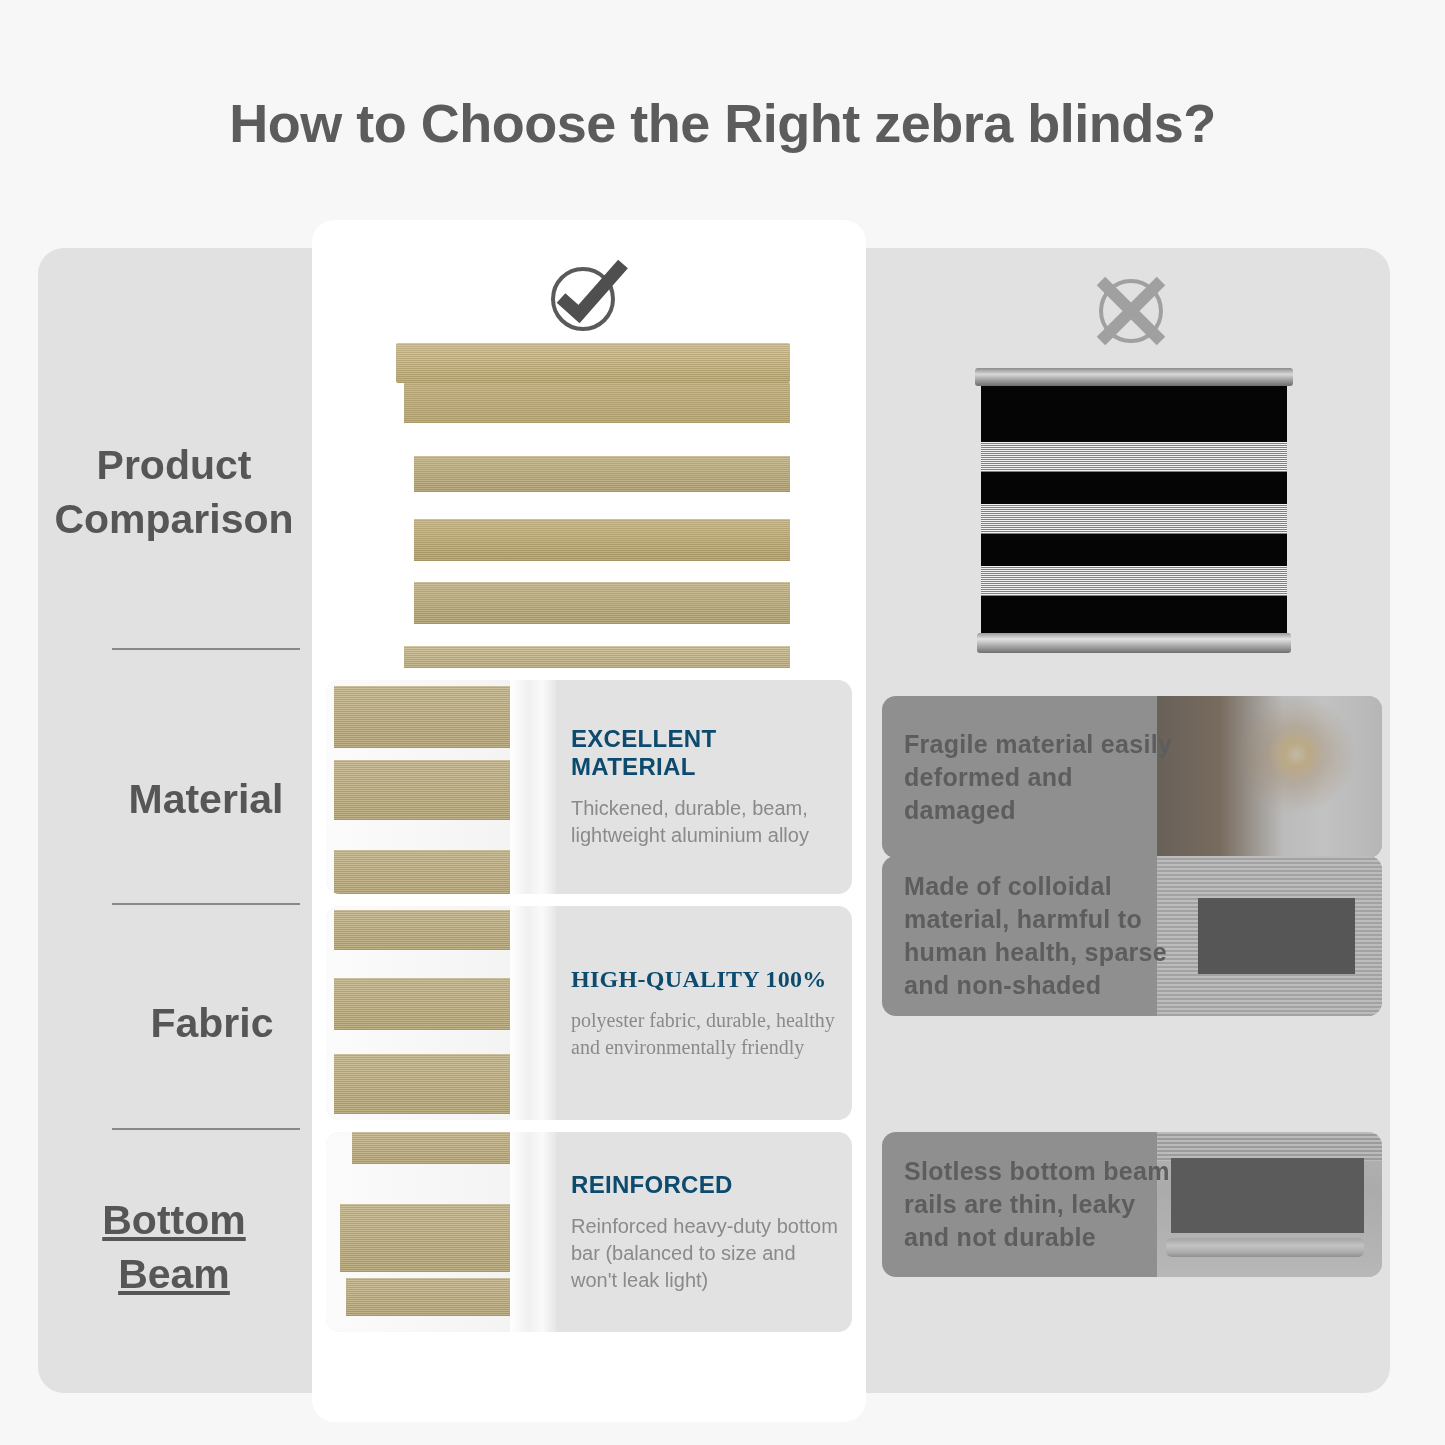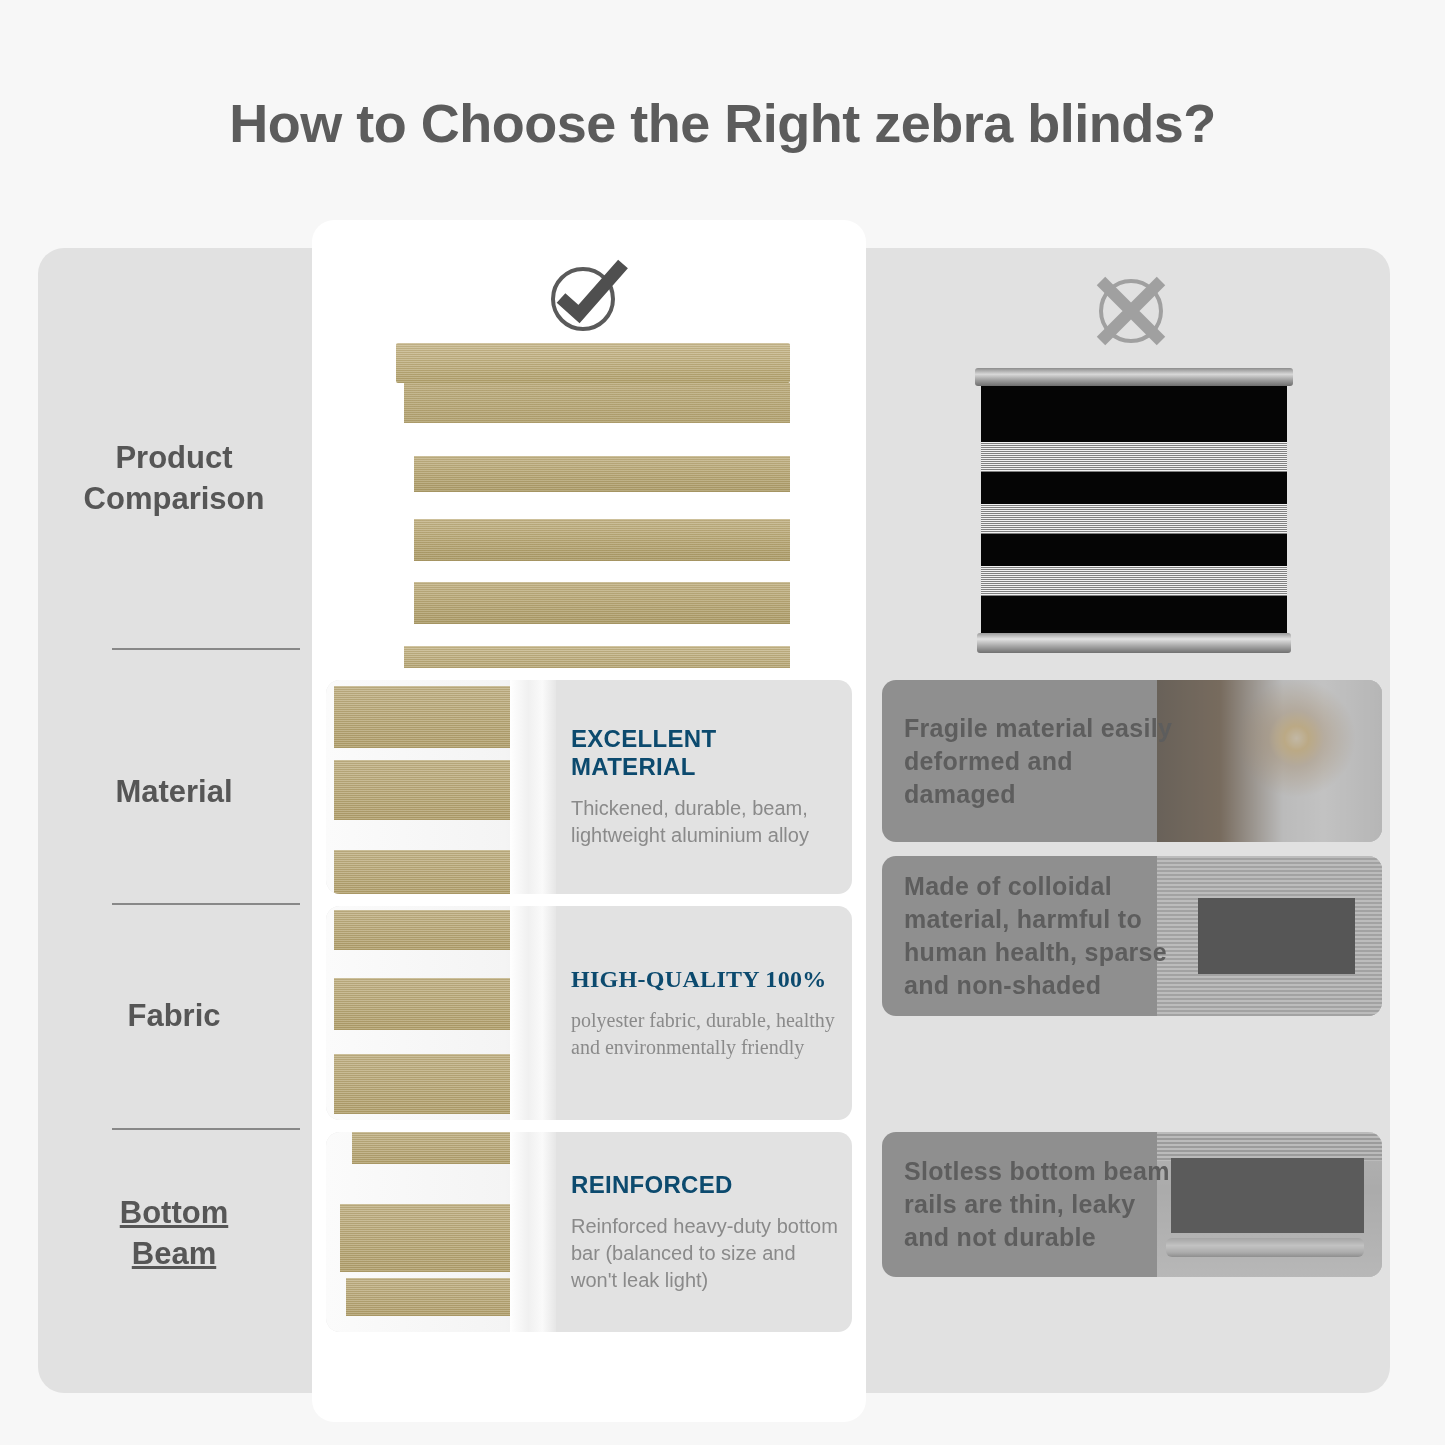--- a/index.html
+++ b/index.html
@@ -45,21 +45,21 @@
     width: 272px;
     height: 1145px;
   }
   .row-label {
     position: absolute;
     left: 0;
     width: 272px;
     text-align: center;
     color: #565656;
     font-weight: bold;
-    font-size: 31px;
+    font-size: 41px;
     line-height: 1.32;
   }
   .row-divider {
     position: absolute;
     left: 74px;
     width: 188px;
     height: 2px;
     background: #888888;
   }
 
@@ -306,26 +306,26 @@
 
 <div id="good-column"></div>
 
 <div id="label-column">
   <div class="row-label" style="top:190px;">
     <div>Product</div>
     <div>Comparison</div>
   </div>
   <div class="row-divider" style="top:400px;"></div>
 
-  <div class="row-label" style="top:524px;">
+  <div class="row-label" style="top:524px;margin-left:32px;">
     <div>Material</div>
   </div>
   <div class="row-divider" style="top:655px;"></div>
 
-  <div class="row-label" style="top:748px;">
+  <div class="row-label" style="top:748px;margin-left:38px;">
     <div>Fabric</div>
   </div>
   <div class="row-divider" style="top:880px;"></div>
 
   <div class="row-label" style="top:945px;text-decoration:underline;">
     <div>Bottom</div>
     <div>Beam</div>
   </div>
 </div>
 
@@ -394,21 +394,21 @@
     <div class="slat" style="top:72px; left:14px; width:172px; height:68px;"></div>
     <div class="slat" style="top:146px; left:20px; width:166px; height:38px;"></div>
     <div class="frame"></div>
   </div>
   <div class="card-text">
     <div class="card-heading">REINFORCED</div>
     <div class="card-body">Reinforced heavy-duty bottom bar (balanced to size and won't leak light)</div>
   </div>
 </div>
 
-<div class="feature-card bad-card" style="top:680px; height:162px;">
+<div class="feature-card bad-card" style="top:696px; height:162px;">
   <div class="card-photo dark-photo" id="bad-photo-1">
     <div class="photo-overlay"></div>
   </div>
   <div class="card-text">
     <div class="card-heading">Fragile material easily deformed and damaged</div>
   </div>
 </div>
 
 <div class="feature-card bad-card" style="top:856px; height:160px;">
   <div class="card-photo dark-photo" id="bad-photo-2">

